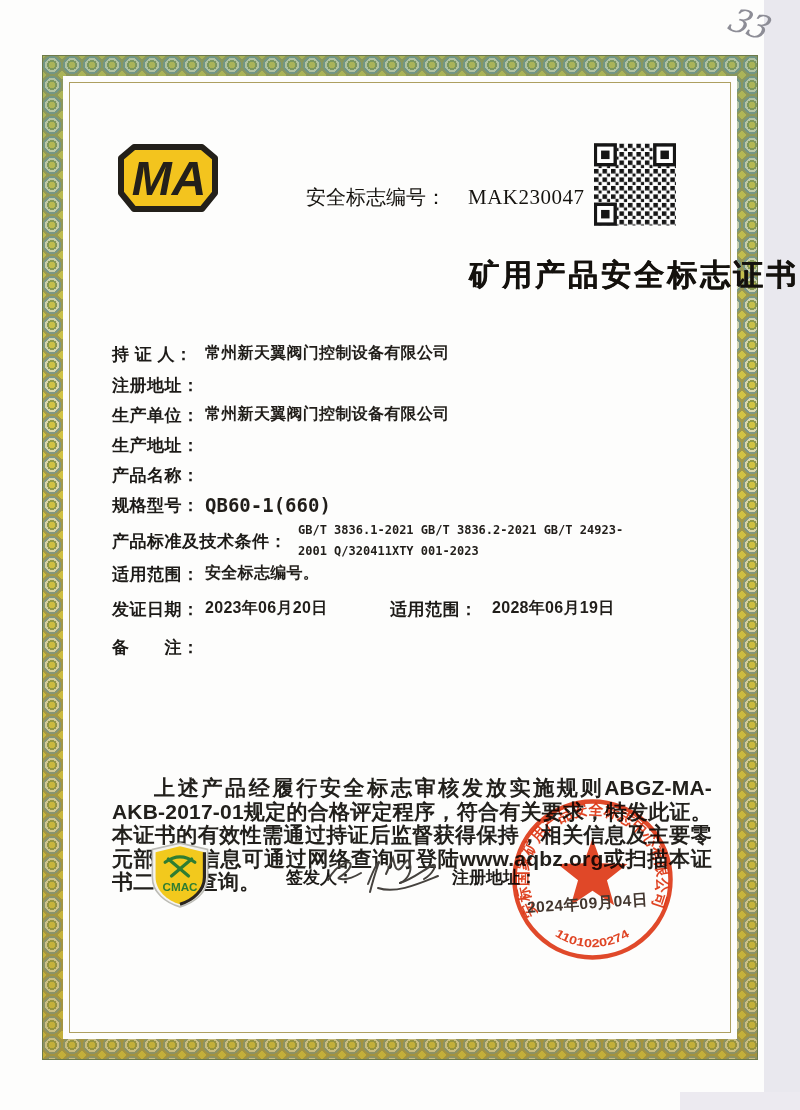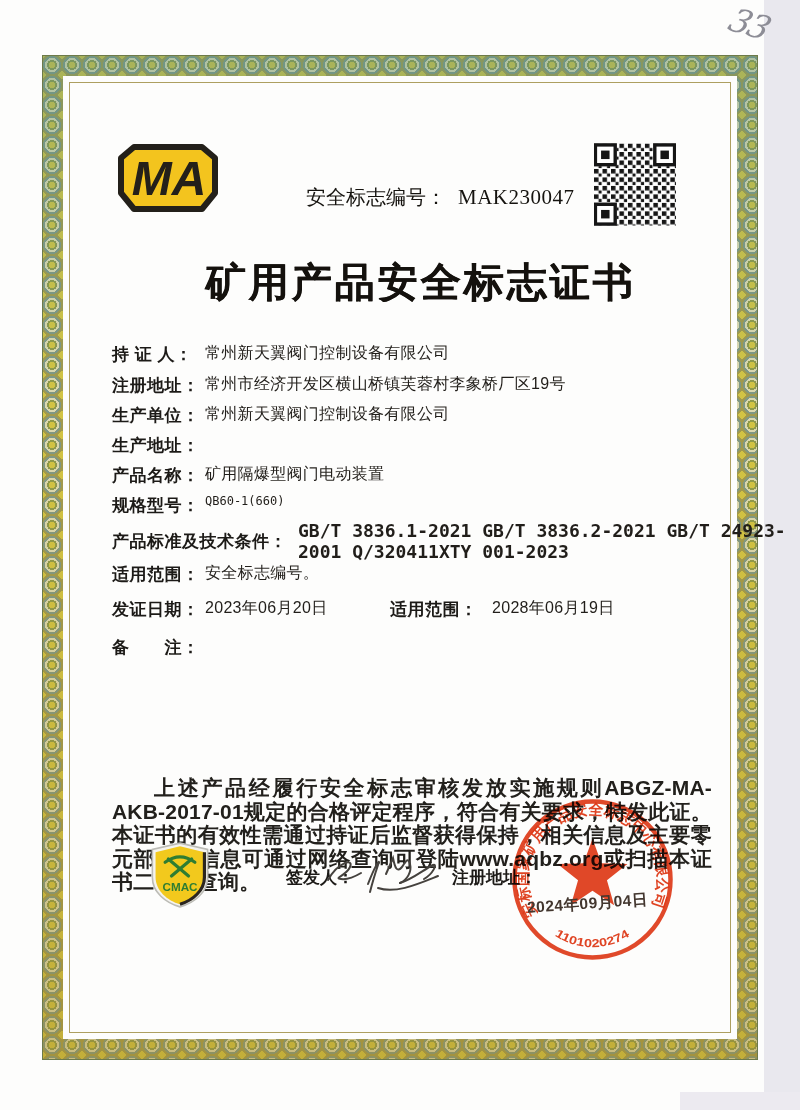--- a/index.html
+++ b/index.html
@@ -36,43 +36,43 @@
   .cert-line{
     position:absolute;left:6px;top:6px;right:6px;bottom:6px;
     border:1px solid #ad9f60;
   }
   
   .ma-logo{position:absolute;left:118px;top:144px;width:100px;height:68px;}
   .certno{
     position:absolute;left:306px;top:184px;white-space:nowrap;
     font-family:"Liberation Serif", serif;font-size:20px;color:#15130f;
   }
-  .certno .val{font-size:21px;letter-spacing:.5px;margin-left:12px;}
+  .certno .val{font-size:21px;letter-spacing:.5px;margin-left:22px;}
   .qr{position:absolute;left:594px;top:141px;width:82px;height:87px;}
   
   .cert-title{
-    position:absolute;left:42px;top:255px;width:757px;text-align:center;
-    font-size:40px;font-weight:900;letter-spacing:3px;color:#14110d;
+    position:absolute;left:42px;top:255px;width:757px;text-align:right;
+    font-size:30px;font-weight:900;letter-spacing:3px;color:#14110d;
     font-family:"Liberation Serif", serif;
     text-shadow:.6px 0 0 #14110d;
   }
   
   .row{position:absolute;left:0;top:0;width:800px;height:24px;}
   .flabel{
     position:absolute;left:112px;font-size:17px;font-weight:700;
     color:#1c1a17;white-space:nowrap;letter-spacing:.5px;
   }
   .fvalue{
-    position:absolute;left:205px;font-size:16px;font-weight:400;
+    position:absolute;left:205px;font-size:16px;font-weight:700;
     color:#211e1a;white-space:nowrap;letter-spacing:.3px;
   }
-  .fvalue.mono{font-family:"DejaVu Sans Mono", monospace;font-size:12px;letter-spacing:0;}
+  .fvalue.mono{font-family:"DejaVu Sans Mono", monospace;font-size:19px;letter-spacing:0;}
   .std-lines{
     position:absolute;left:298px;top:520px;width:370px;
-    font-family:"DejaVu Sans Mono", monospace;font-size:18px;font-weight:700;
+    font-family:"DejaVu Sans Mono", monospace;font-size:12px;font-weight:700;
     line-height:21px;color:#211e1a;white-space:nowrap;
   }
   
   .statement{
     position:absolute;left:112px;top:776px;width:600px;
     font-size:21px;font-weight:700;line-height:23.5px;color:#22201c;
     text-indent:2em;text-align:justify;letter-spacing:.2px;
   }
   
   .cmac{position:absolute;left:146px;top:841px;width:68px;height:68px;}
@@ -136,32 +136,30 @@
 </svg>
 
 <div class="cert-title">矿用产品安全标志证书</div>
 
 <div class="row" style="top:343px">
   <span class="flabel">持 证 人：</span>
   <span class="fvalue">常州新天翼阀门控制设备有限公司</span>
 </div>
 <div class="row" style="top:374px">
   <span class="flabel">注册地址：</span>
-  <span class="fvalue">常州市经济开发区横山桥镇芙蓉村李象桥厂区19号</span>
 </div>
 <div class="row" style="top:404px">
   <span class="flabel">生产单位：</span>
   <span class="fvalue">常州新天翼阀门控制设备有限公司</span>
 </div>
 <div class="row" style="top:434px">
   <span class="flabel">生产地址：</span>
 </div>
 <div class="row" style="top:464px">
   <span class="flabel">产品名称：</span>
-  <span class="fvalue">矿用隔爆型阀门电动装置</span>
 </div>
 <div class="row" style="top:494px">
   <span class="flabel">规格型号：</span>
   <span class="fvalue mono">QB60-1(660)</span>
 </div>
 <div class="row" style="top:530px">
   <span class="flabel">产品标准及技术条件：</span>
 </div>
 <div class="std-lines">
   <div>GB/T 3836.1-2021 GB/T 3836.2-2021 GB/T 24923-</div>

